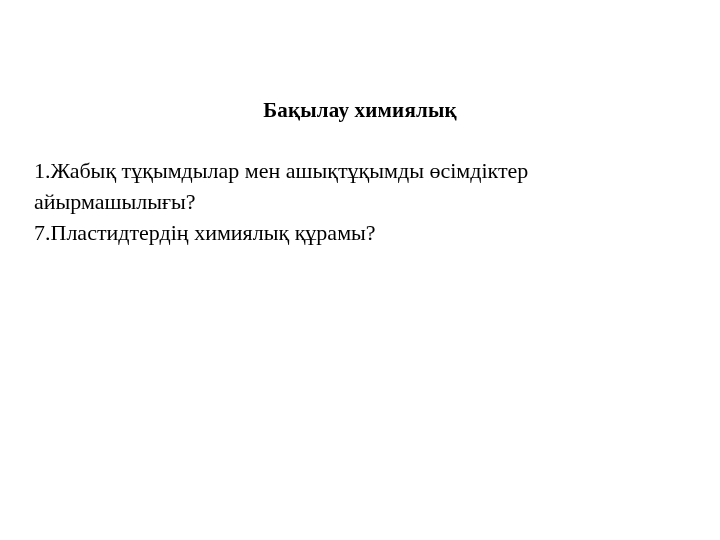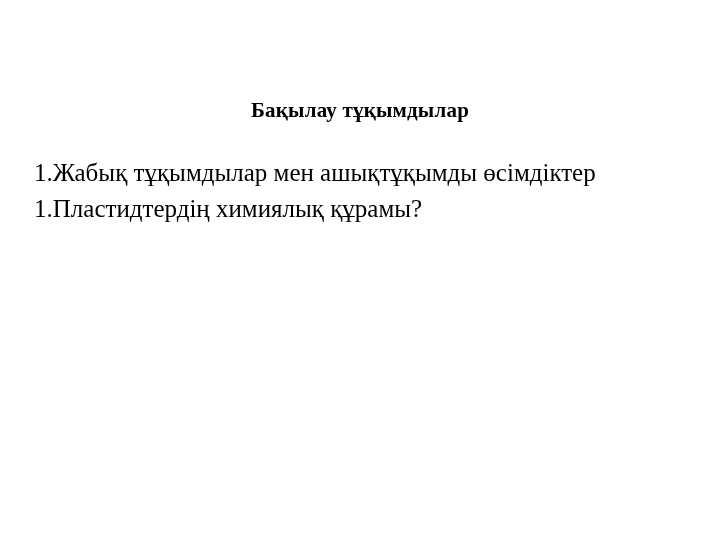--- a/index.html
+++ b/index.html
@@ -29,33 +29,34 @@
     font-size: 21px;
     font-weight: bold;
     line-height: 1.2;
     letter-spacing: 0.2px;
   }
   .body-block {
     position: absolute;
     left: 34px;
     top: 155px;
     width: 660px;
-    font-size: 25px;
+    font-size: 22px;
     line-height: 1.42;
     text-align: left;
   }
   .body-line {
     white-space: pre-wrap;
   }
 </style>
 </head>
 <body>
 
 <div class="slide">
 
-  <div class="slide-title">Бақылау тұқымдылар</div>
+  <div class="slide-title">Бақылау химиялық</div>
 
   <div class="body-block">
     <div class="body-line">1.Жабық тұқымдылар мен ашықтұқымды өсімдіктер</div>
-    <div class="body-line">1.Пластидтердің химиялық құрамы?</div>
+    <div class="body-line">айырмашылығы?</div>
+    <div class="body-line">7.Пластидтердің химиялық құрамы?</div>
   </div>
 
 </div>
 
 </body></html>

